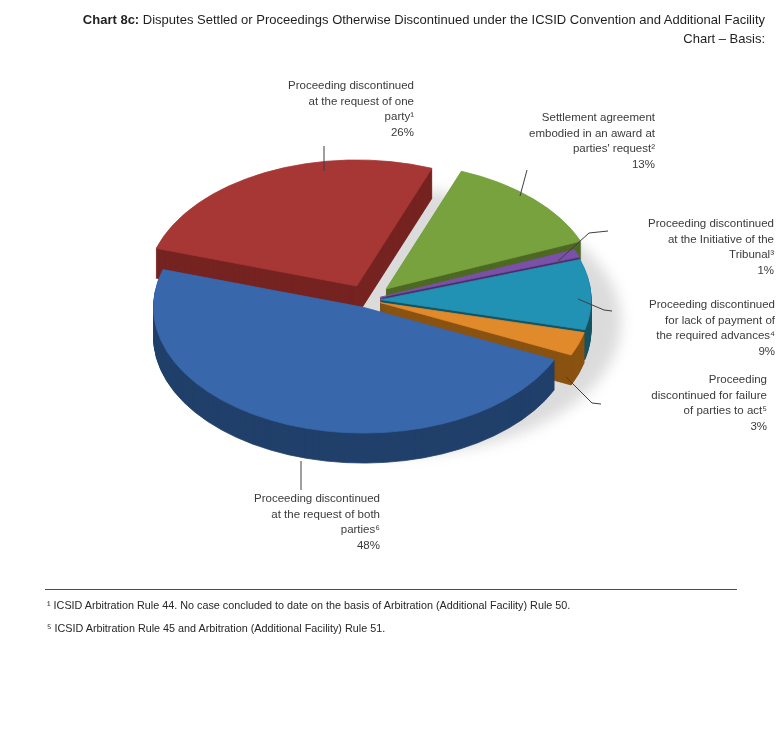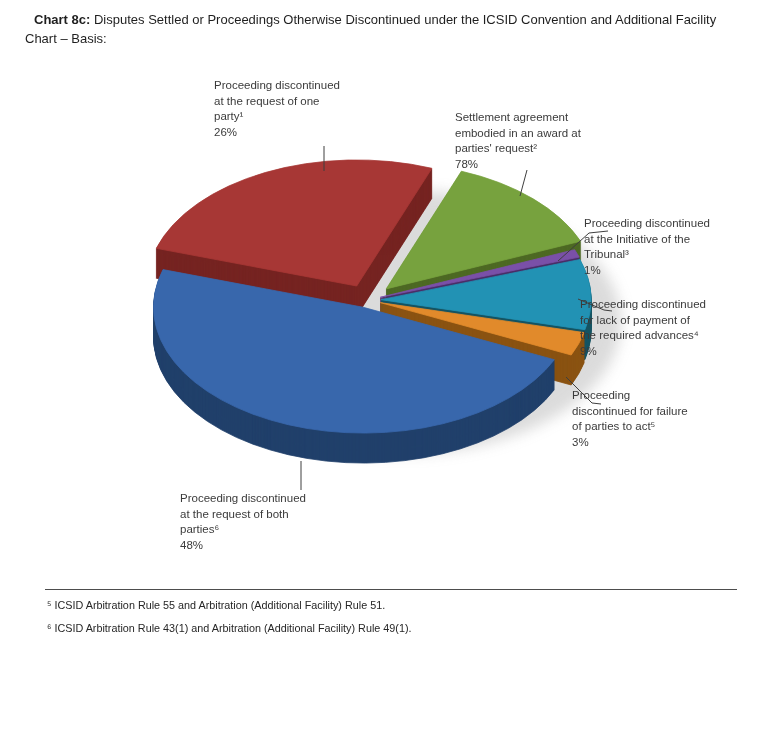--- a/index.html
+++ b/index.html
@@ -7,33 +7,34 @@
   body {
     width:783px; height:736px;
     position:relative; overflow:hidden;
     font-family:"Liberation Sans","DejaVu Sans",sans-serif;
     color:#1f1f1f;
   }
   .title {
     position:absolute; left:25px; top:11px; width:740px;
     font-size:13px; line-height:18.5px; color:#1f1f1f;
     text-indent:9px;
+    text-align:right;
   }
   .title .bold { font-weight:bold; }
   svg.chart { position:absolute; left:0; top:0; }
   .callout {
-    position:absolute; text-align:left;
+    position:absolute; text-align:right;
     font-size:11.5px; line-height:15.5px; color:#3b3b3b;
     white-space:pre-line;
   }
   .c0 { left:214px; top:78px;  width:200px; }
   .c1 { left:455px; top:110px; width:200px; }
   .c2 { left:584px; top:216px; width:190px; }
   .c3 { left:580px; top:297px; width:195px; }
-  .c4 { left:572px; top:388px; width:195px; }
+  .c4 { left:572px; top:372px; width:195px; }
   .c5 { left:180px; top:491px; width:200px; }
   .fnotes {
     position:absolute; left:45px; top:589px; width:692px;
     border-top:1px solid #4d4d4d; padding-top:9px;
   }
   .fn {
     font-size:10.8px; line-height:12px; color:#262626;
     margin-bottom:10.5px; padding-left:2px;
   }
 </style>
@@ -250,34 +251,34 @@
     </g>
 </svg>
 
 <div class="callout c0">Proceeding discontinued
 at the request of one
 party¹
 26%</div>
 <div class="callout c1">Settlement agreement
 embodied in an award at
 parties' request²
-78%</div>
+13%</div>
 <div class="callout c2">Proceeding discontinued
 at the Initiative of the
 Tribunal³
 1%</div>
 <div class="callout c3">Proceeding discontinued
 for lack of payment of
 the required advances⁴
 9%</div>
 <div class="callout c4">Proceeding
 discontinued for failure
 of parties to act⁵
 3%</div>
 <div class="callout c5">Proceeding discontinued
 at the request of both
 parties⁶
 48%</div>
 
 <div class="fnotes">
-  <div class="fn">⁵ ICSID Arbitration Rule 55 and Arbitration (Additional Facility) Rule 51.</div>
-  <div class="fn">⁶ ICSID Arbitration Rule 43(1) and Arbitration (Additional Facility) Rule 49(1).</div>
+  <div class="fn">¹ ICSID Arbitration Rule 44. No case concluded to date on the basis of Arbitration (Additional Facility) Rule 50.</div>
+  <div class="fn">⁵ ICSID Arbitration Rule 45 and Arbitration (Additional Facility) Rule 51.</div>
 </div>
 
 </body></html>

